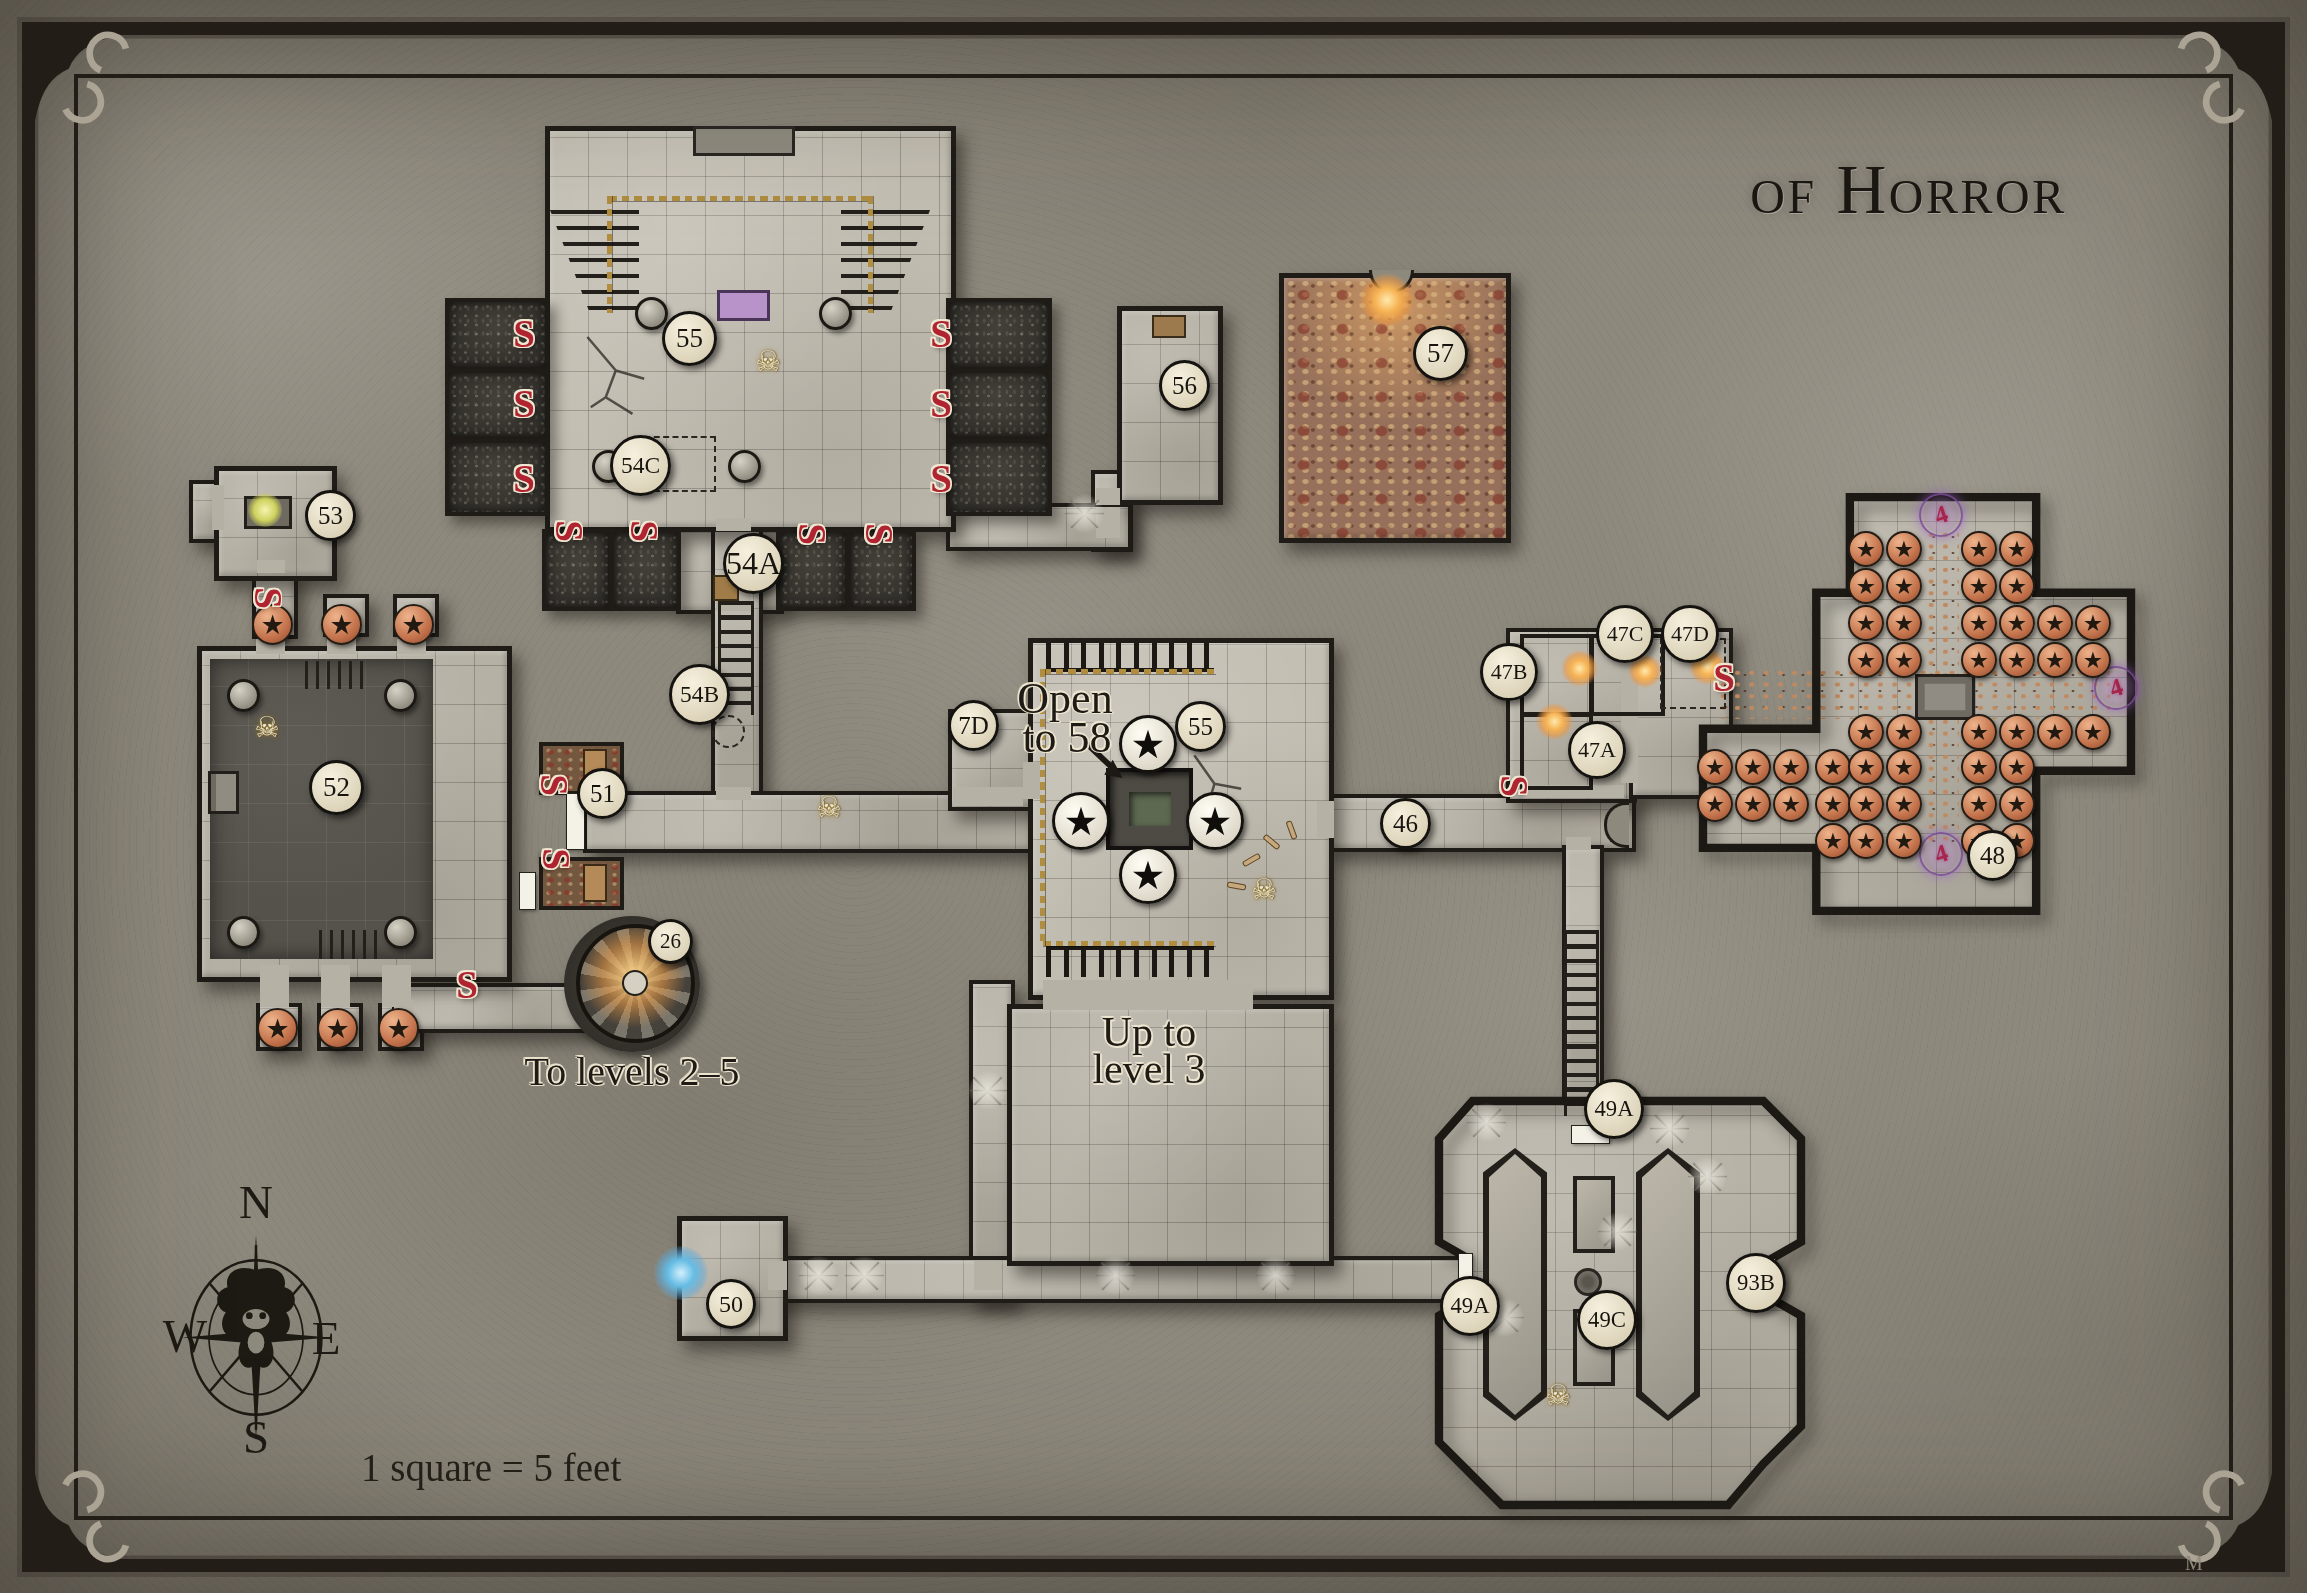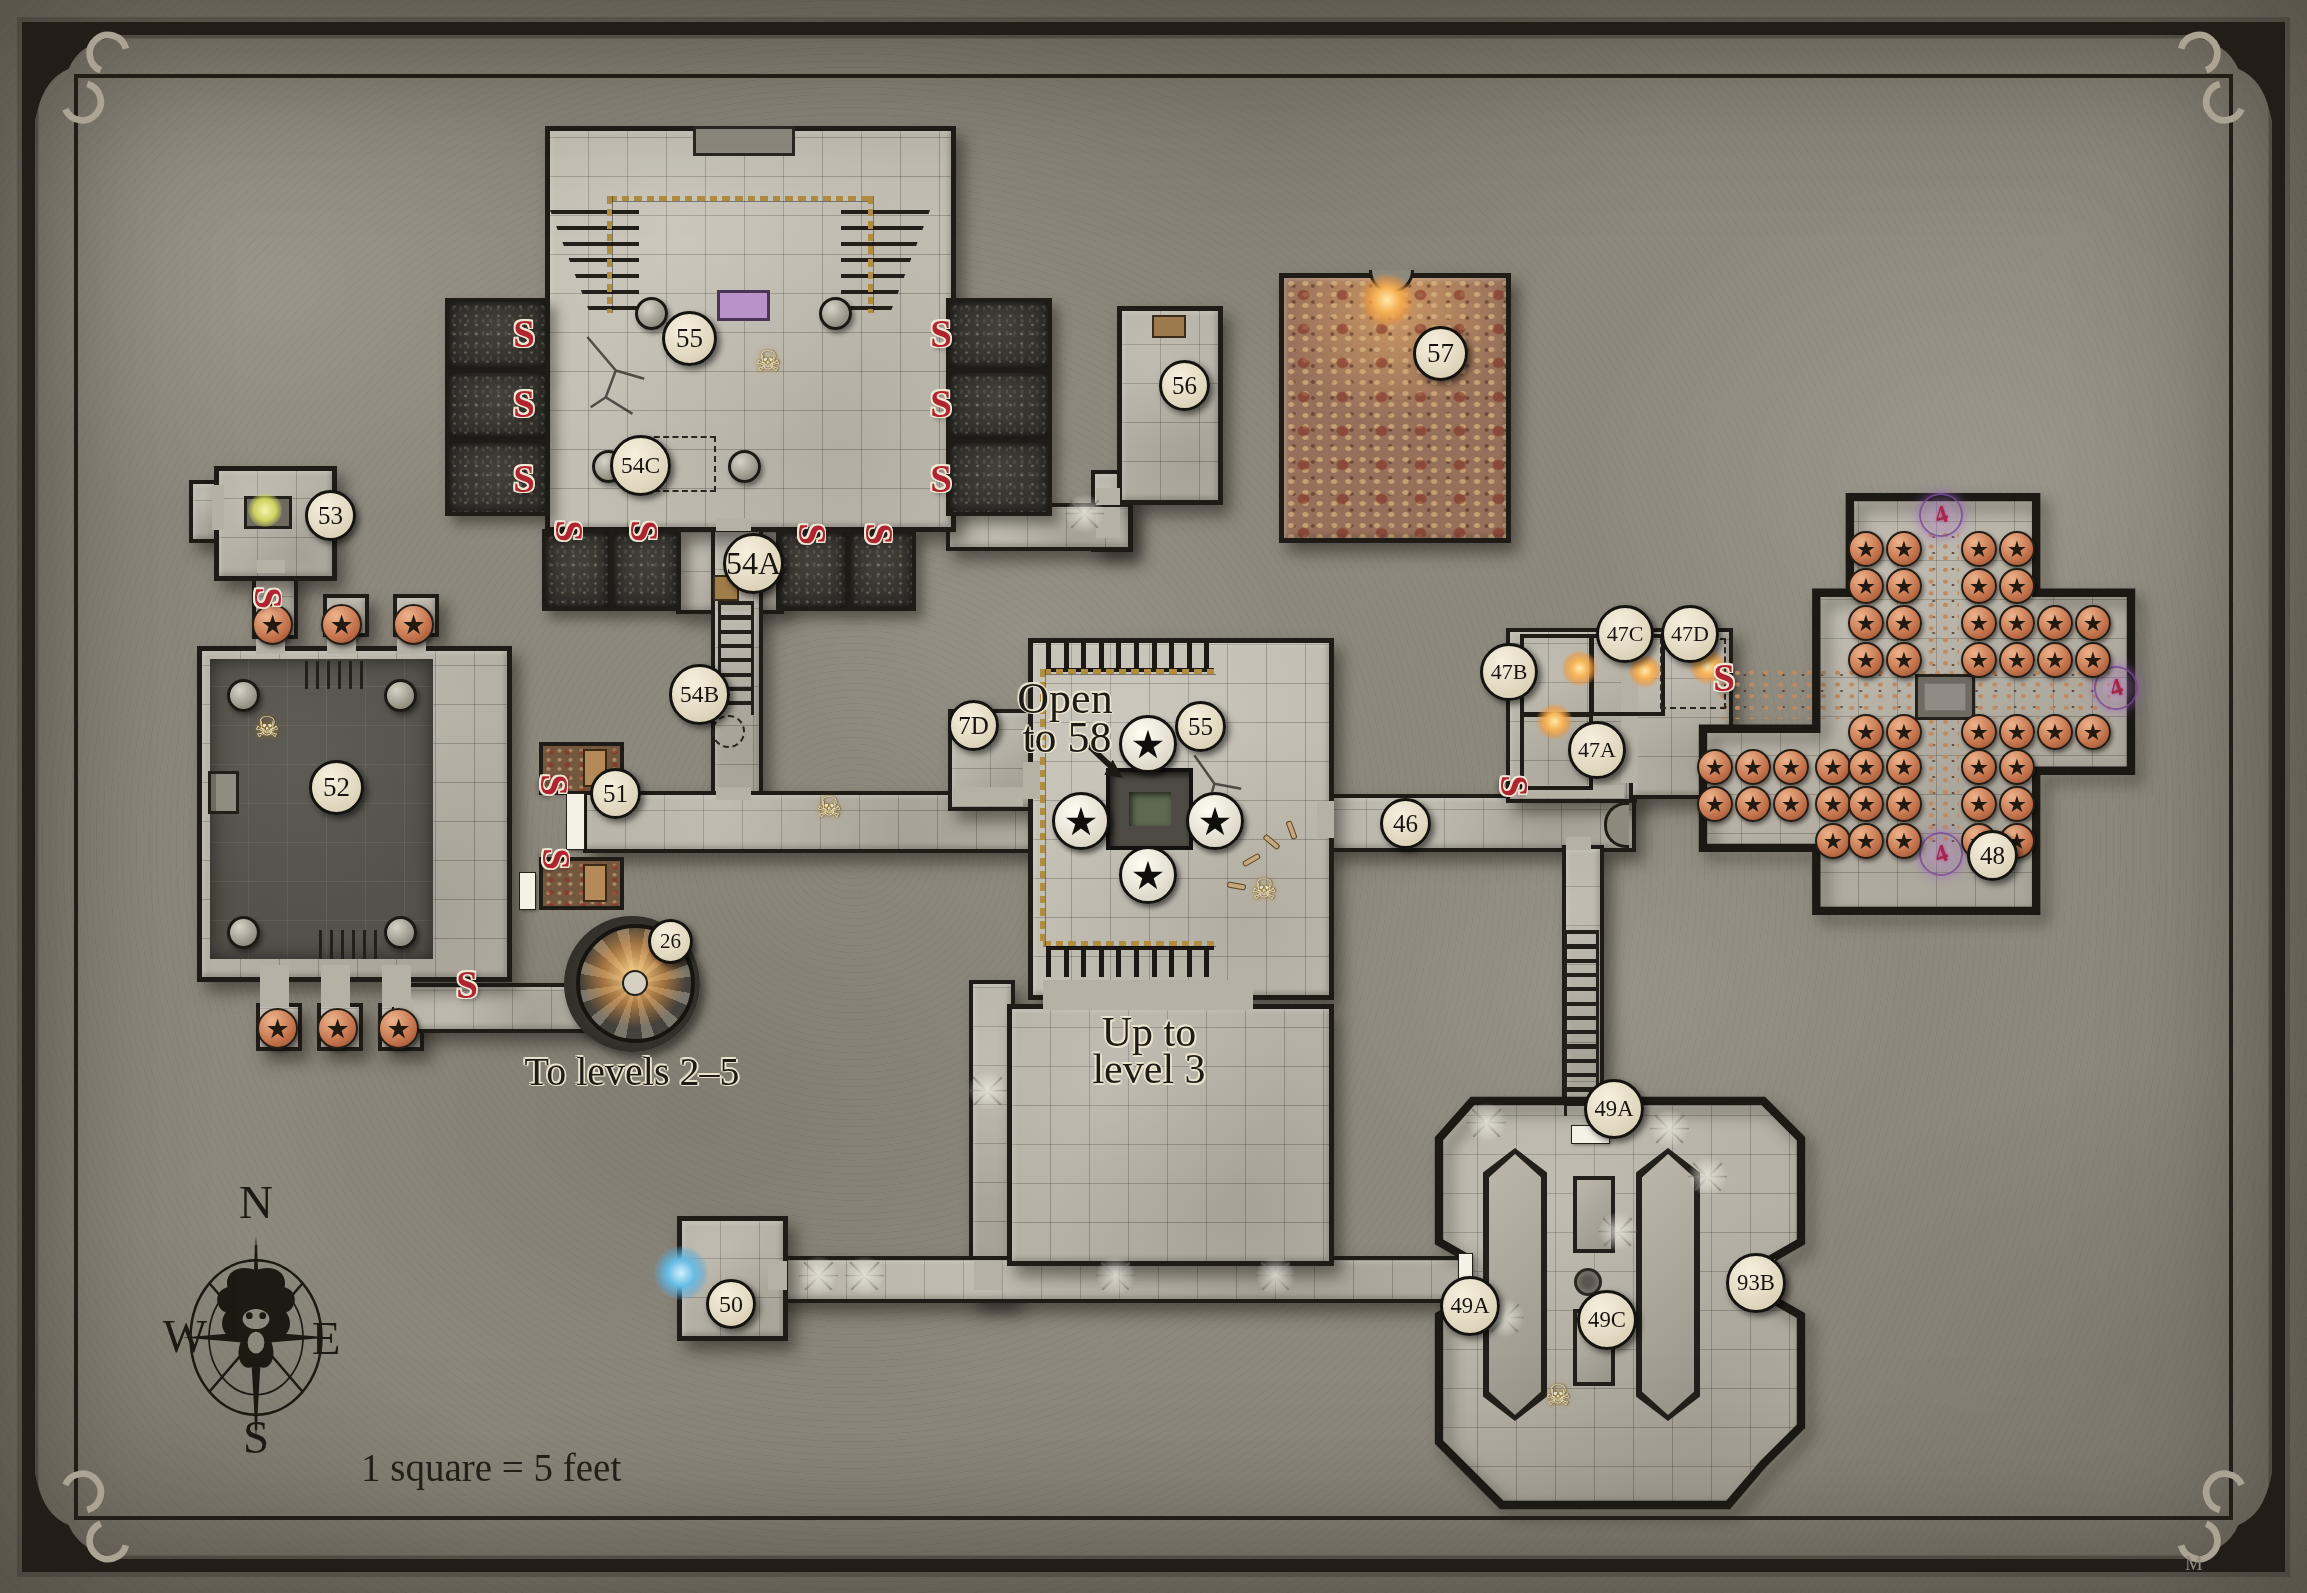--- a/index.html
+++ b/index.html
@@ -312,21 +312,21 @@
       </div>
       <div class="rlabel" style="left: 669px; top: 664px; width: 55px; height: 55px; font-size: 23.5px;">
         <span>54B</span>
       </div>
       <div class="rlabel" style="left: 305px; top: 490px; width: 45px; height: 45px; font-size: 25px;">
         <span>53</span>
       </div>
       <div class="rlabel" style="left: 309px; top: 760px; width: 49px; height: 49px; font-size: 27px;">
         <span>52</span>
       </div>
-      <div class="rlabel" style="left: 590px; top: 768px; width: 45px; height: 45px; font-size: 25px;">
+      <div class="rlabel" style="left: 577px; top: 768px; width: 45px; height: 45px; font-size: 25px;">
         <span>51</span>
       </div>
       <div class="rlabel" style="left: 648px; top: 919px; width: 39px; height: 39px; font-size: 21px;">
         <span>26</span>
       </div>
       <div class="rlabel" style="left: 948px; top: 700px; width: 45px; height: 45px; font-size: 25px;">
         <span>7D</span>
       </div>
       <div class="rlabel" style="left: 1175px; top: 701px; width: 45px; height: 45px; font-size: 25px;">
         <span>55</span>
@@ -594,20 +594,21 @@
       </div>
       <div class="cstar" style="left: 1961px; top: 823px; width: 32px; height: 32px;">
         <span style="font-size: 22.7px;">★</span>
       </div>
       <div class="cstar" style="left: 1999px; top: 823px; width: 32px; height: 32px;">
         <span style="font-size: 22.7px;">★</span>
       </div>
     </div>
 
   <div id="title">
+    <div class="t2">of Horror</div>
   </div>
   <div class="maptext" style="left:1065px;top:698px;font-size:44px;"><span>Open</span></div>
   <div class="maptext" style="left:1067px;top:737px;font-size:44px;"><span>to 58</span></div>
   <div class="maptext" style="left:1149px;top:1032px;font-size:42px;"><span>Up to</span></div>
   <div class="maptext" style="left:1149px;top:1069px;font-size:42px;"><span>level 3</span></div>
   <div class="maptext" style="left:632px;top:1071px;font-size:40px;"><span>To levels 2–5</span></div>
   <div id="scale-note">1 square = 5 feet</div>
   <div id="signature">M</div>
 
   <div id="compass">

